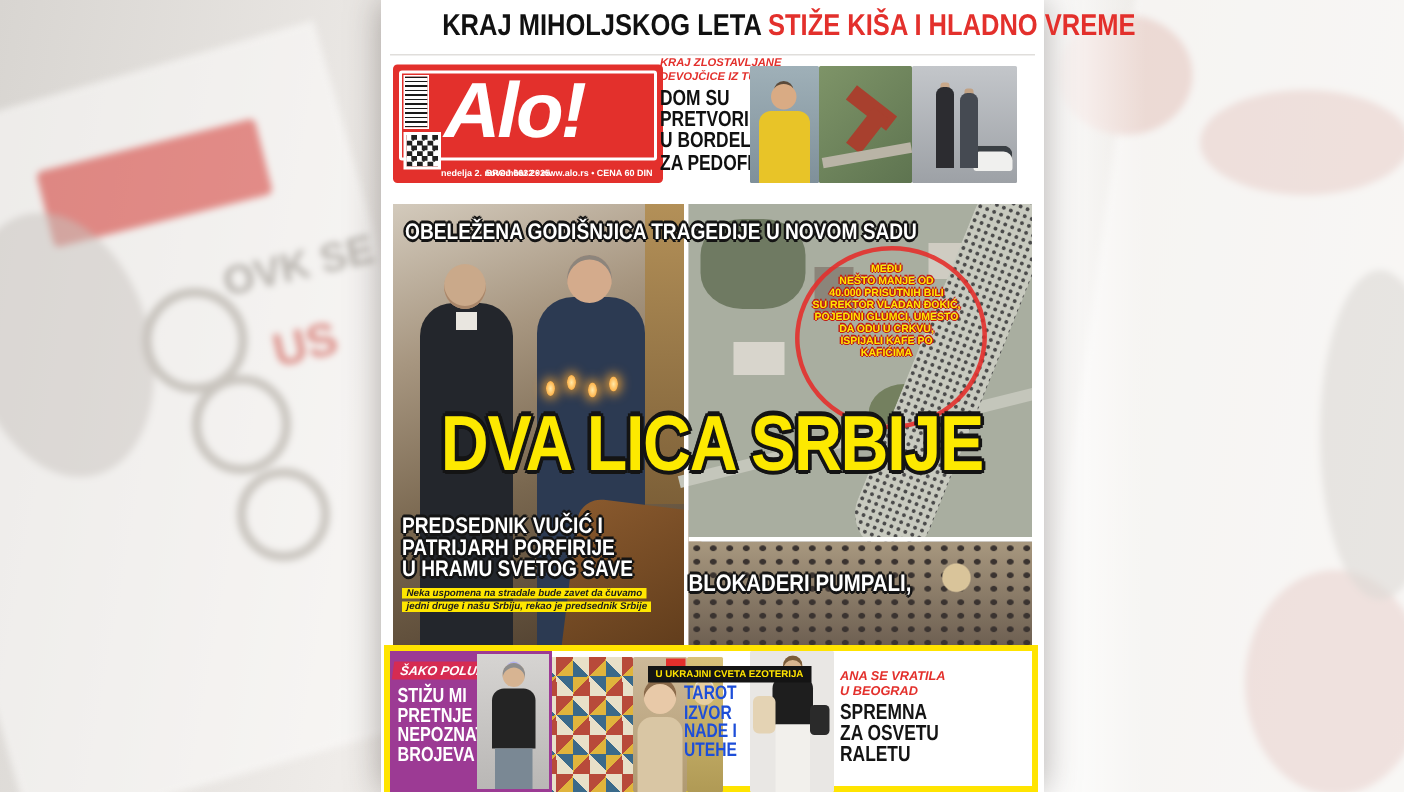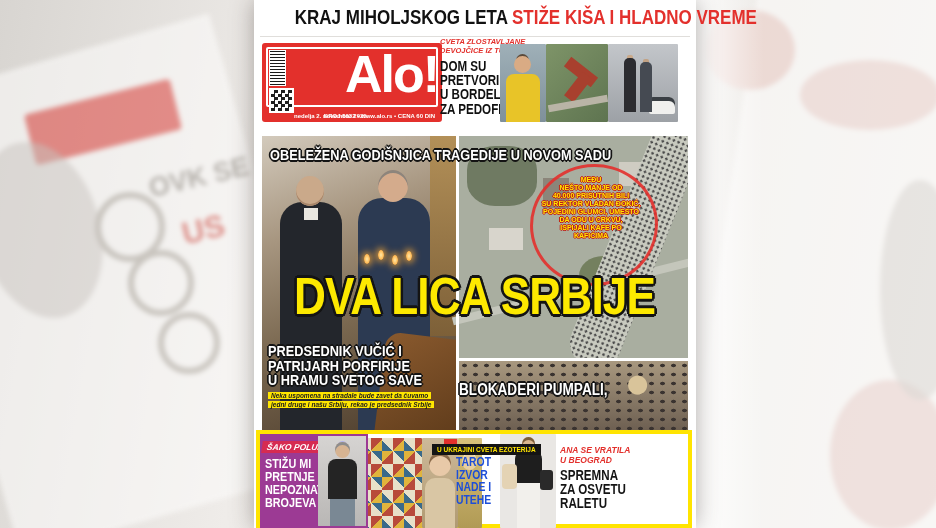--- a/index.html
+++ b/index.html
@@ -21,22 +21,22 @@
   .edge-white{position:absolute;left:694px;top:0;width:70px;height:528px;
     background:linear-gradient(to right,rgba(255,255,255,.95),rgba(255,255,255,0));z-index:3;}
   
   .front-page{position:absolute;left:254px;top:0;width:442px;height:528px;background:#fff;
     box-shadow:0 0 22px rgba(60,50,45,.4);z-index:4;}
   .banner{position:absolute;left:0;right:0;top:6px;text-align:center;font-weight:800;font-size:20px;color:#111;}
   .banner .red{color:#e3302c;}
   .rule{position:absolute;left:6px;right:6px;top:36px;height:1px;background:#e0dedb;}
   .masthead{position:absolute;left:8px;top:43px;width:180px;height:79px;background:#e3302c;border-radius:3px;}
   .masthead .frame{position:absolute;left:4px;top:4px;right:4px;bottom:15px;border:2px solid #fff;border-radius:2px;}
-  .logo{position:absolute;left:34px;top:1px;width:142px;text-align:right;font-weight:800;
-    font-size:52px;color:#fff;letter-spacing:-2px;}
+  .logo{position:absolute;left:34px;top:1px;width:142px;text-align:left;font-weight:800;
+    font-size:52px;color:#fff;letter-spacing:-2px;font-style:italic;}
   .barcode{position:absolute;left:7px;top:7px;width:15px;height:34px;background:
     repeating-linear-gradient(0deg,#1a1a1a 0 1px,#fff 1px 3px);border:1px solid #fff;}
   .qrcode{position:absolute;left:7px;top:45px;width:21px;height:21px;background:
     repeating-conic-gradient(#202020 0% 25%,#fff 0% 50%) 0 0/7px 7px;border:2px solid #fff;}
   .mast-small{position:absolute;bottom:3px;font-size:6px;color:#fff;font-weight:700;}
   .kicker-red{position:absolute;left:186px;top:38px;font-size:7.5px;line-height:8.5px;
     font-weight:800;font-style:italic;color:#e3302c;}
   .side-head{position:absolute;left:186px;top:59px;font-size:14.5px;line-height:14.2px;
     font-weight:800;color:#101010;}
   .tile{position:absolute;overflow:hidden;border-radius:1px;}
@@ -118,21 +118,21 @@
     <div class="masthead">
       <div class="frame"></div>
       <div class="barcode"></div>
       <div class="qrcode"></div>
       <div class="logo">Alo!</div>
       <div class="mast-small" style="left:32px;">nedelja 2. novembar 2025.</div>
       <div class="mast-small" style="right:7px;">BROJ 6632 • www.alo.rs • CENA 60 DIN</div>
     </div>
 
     <div class="kicker-red">
-      <div>CVETA ZLOSTAVLJANE</div>
+      <div>KRAJ ZLOSTAVLJANE</div>
       <div>DEVOJČICE IZ TUZLE</div>
     </div>
     <div class="side-head">
       <div><span class="cx">DOM SU</span></div>
       <div><span class="cx">PRETVORILI</span></div>
       <div><span class="cx">U BORDEL</span></div>
       <div><span class="cx">ZA PEDOFILE</span></div>
     </div>
 
     <div class="tile" style="left:246px;top:44px;width:46px;height:78px;background:linear-gradient(#9fb0b8,#7f909a);">

